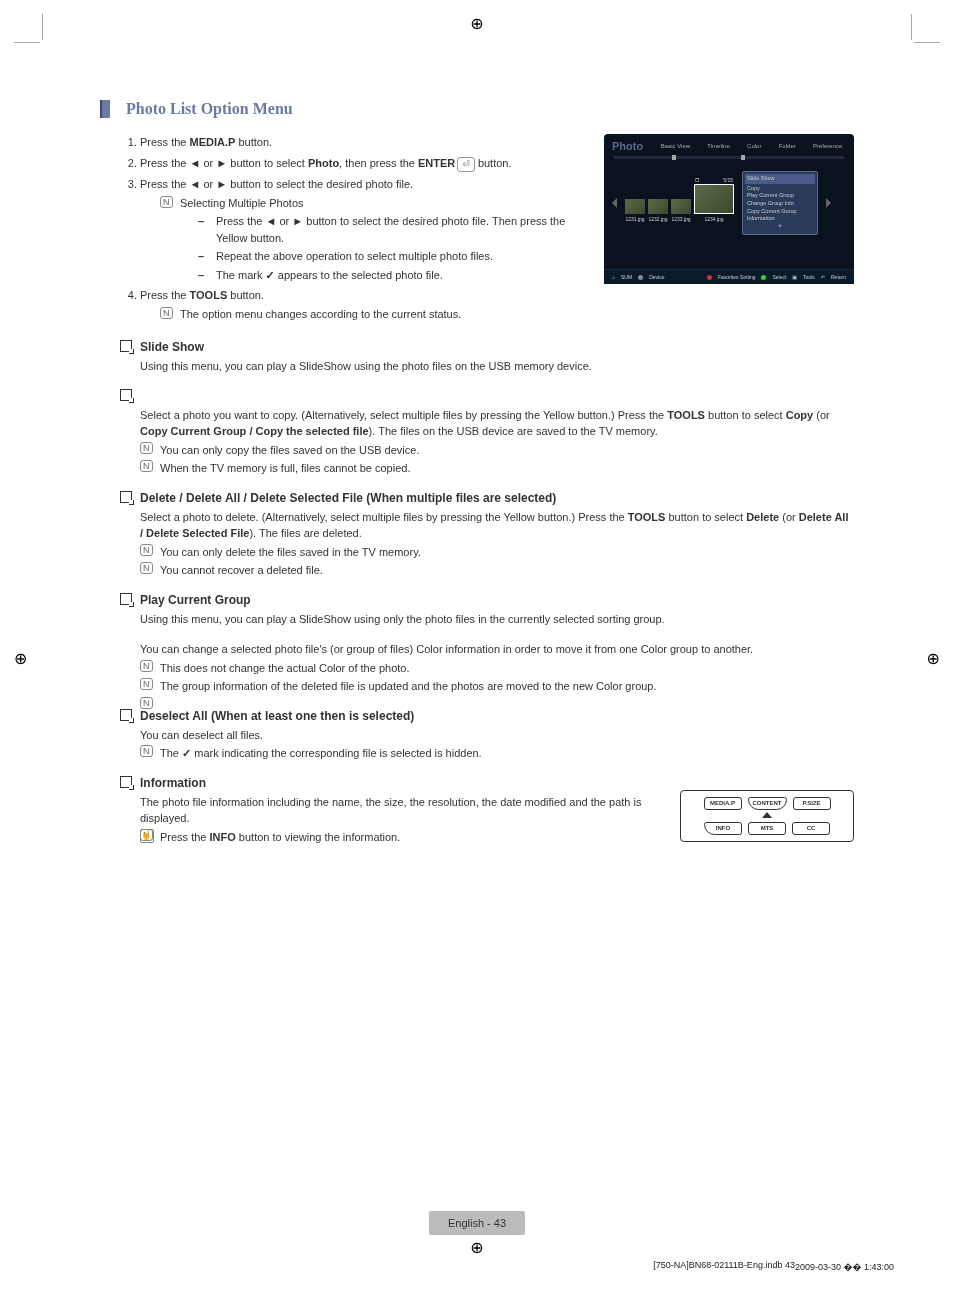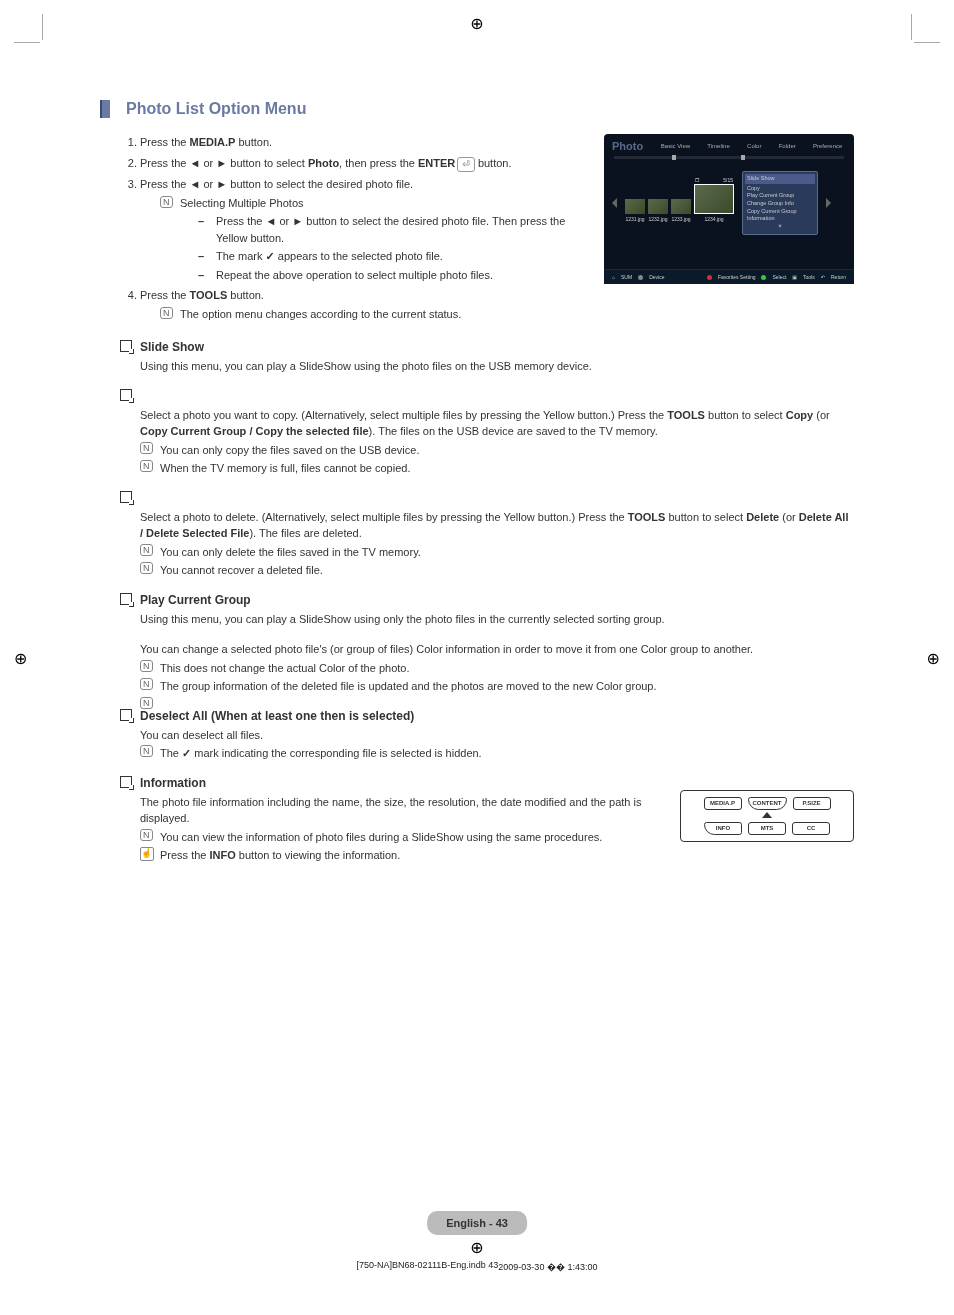--- a/index.html
+++ b/index.html
@@ -63,20 +63,21 @@
     background: #aaa;
     top: 42px;
   }
   .content {
     margin: 60px 40px 0 40px;
   }
   .title-bar {
     display: flex;
     align-items: center;
     margin-bottom: 16px;
+    font-family: Liberation Serif, serif;
   }
   .title-marker {
     width: 8px;
     height: 18px;
     background: #6a7aa3;
     border-left: 2px solid #3a4a73;
     margin-right: 16px;
   }
   .title-text {
     font-size: 16px;
@@ -374,32 +375,32 @@
     border-left: 5px solid transparent;
     border-right: 5px solid transparent;
     border-bottom: 6px solid #333;
   }
   .footer-bar {
     position: absolute;
     bottom: 80px;
     left: 50%;
     transform: translateX(-50%);
     background: #bbb;
-    border-radius: 10px;
+    border-radius: 2px;
     padding: 6px 19px;
     font-size: 11px;
-    font-weight: bold;
+    font-weight: normal;
   }
   .footer-meta {
     position: absolute;
     bottom: 42px;
     left: 60px;
     right: 60px;
     display: flex;
-    justify-content: center;
+    justify-content: flex-end;
     font-size: 9px;
     color: #222;
   }
   .tri-l { font-family: sans-serif; }
   .tri-r { font-family: sans-serif; }
 </style>
 </head>
 <body>
 
 <div class="page">
@@ -432,24 +433,24 @@
           <li>
             <span>Press the </span><span class="tri-l">◄</span><span> or </span><span class="tri-r">►</span><span> button to select the desired photo file.</span>
             <div class="sub">
               <div class="sub-item">
                 <span class="tag icon-note">N</span>
                 <span>Selecting Multiple Photos</span>
                 <div class="dash-list">
                   <div class="dash-item">
                     <span>Press the </span><span class="tri-l">◄</span><span> or </span><span class="tri-r">►</span><span> button to select the desired photo file. Then press the Yellow button.</span>
                   </div>
+                  <div class="dash-item">Repeat the above operation to select multiple photo files.</div>
                   <div class="dash-item">
                     <span>The mark </span><span class="check">✓</span><span> appears to the selected photo file.</span>
                   </div>
-                  <div class="dash-item">Repeat the above operation to select multiple photo files.</div>
                 </div>
               </div>
             </div>
           </li>
           <li>
             <span>Press the </span><b>TOOLS</b><span> button.</span>
             <div class="sub">
               <div class="sub-item">
                 <span class="tag icon-note">N</span>
                 <span>The option menu changes according to the current status.</span>
@@ -531,21 +532,21 @@
     <div class="section">
       <div class="section-head"><span class="sq"></span></div>
       <div class="section-body">
         <span>Select a photo you want to copy. (Alternatively, select multiple files by pressing the Yellow button.) Press the </span><b>TOOLS</b><span> button to select </span><b>Copy</b><span> (or </span><b>Copy Current Group / Copy the selected file</b><span>). The files on the USB device are saved to the TV memory.</span>
         <div class="note-line"><span class="tag icon-note">N</span><span>You can only copy the files saved on the USB device.</span></div>
         <div class="note-line"><span class="tag icon-note">N</span><span>When the TV memory is full, files cannot be copied.</span></div>
       </div>
     </div>
 
     <div class="section">
-      <div class="section-head"><span class="sq"></span></div>
+      <div class="section-head"><span class="sq"></span><span>Delete / Delete All / Delete Selected File (When multiple files are selected)</span></div>
       <div class="section-body">
         <span>Select a photo to delete. (Alternatively, select multiple files by pressing the Yellow button.) Press the </span><b>TOOLS</b><span> button to select </span><b>Delete</b><span> (or </span><b>Delete All / Delete Selected File</b><span>). The files are deleted.</span>
         <div class="note-line"><span class="tag icon-note">N</span><span>You can only delete the files saved in the TV memory.</span></div>
         <div class="note-line"><span class="tag icon-note">N</span><span>You cannot recover a deleted file.</span></div>
       </div>
     </div>
 
     <div class="section">
       <div class="section-head"><span class="sq"></span><span>Play Current Group</span></div>
       <div class="section-body">Using this menu, you can play a SlideShow using only the photo files in the currently selected sorting group.</div>
@@ -582,21 +583,21 @@
             <div class="rarrow"></div>
             <span style="width:40px"></span>
           </div>
           <div class="remote-row">
             <span class="rbtn" style="border-radius:3px 3px 3px 12px">INFO</span>
             <span class="rbtn">MTS</span>
             <span class="rbtn">CC</span>
           </div>
         </div>
         <span>The photo file information including the name, the size, the resolution, the date modified and the path is displayed.</span>
-        <div class="note-line" style="max-width:460px"><span class="tag icon-note">N</span><span>You can view the information of photo files during a SlideShow using the same procedures.</span></div>
+        <div class="note-line" style="max-width:460px"><span class="tag icon-note">N</span></div>
         <div class="note-line"><span class="tag icon-hand">☝</span><span>Press the </span><b>INFO</b><span> button to viewing the information.</span></div>
         <div style="clear:both"></div>
       </div>
     </div>
 
 
   </div>
 
   <div class="footer-bar">English - 43</div>
 

